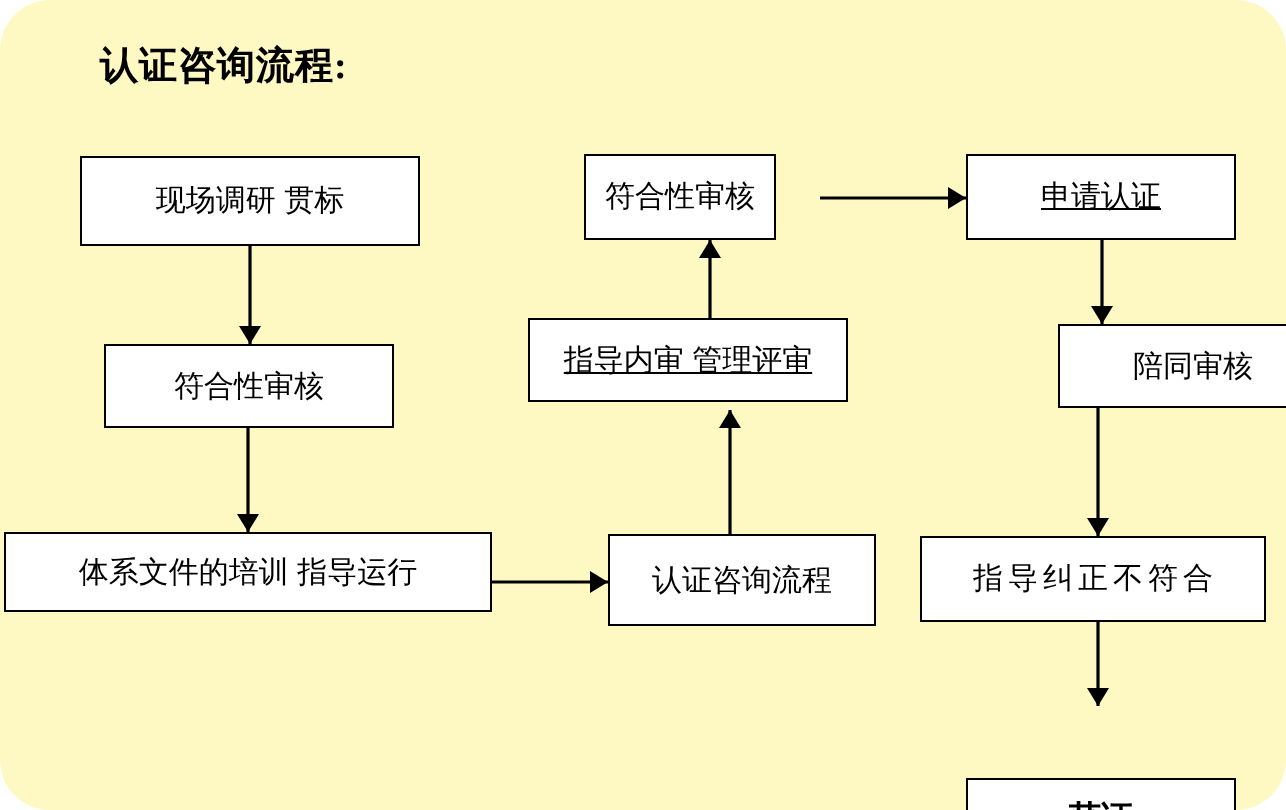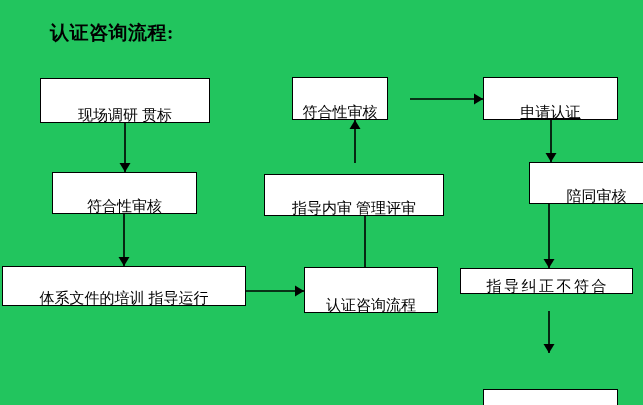--- a/index.html
+++ b/index.html
@@ -4,23 +4,24 @@
 <style>
   html, body {
     margin: 0;
     padding: 0;
     background: #ffffff;
   }
   #canvas {
     position: relative;
     width: 643px;
     height: 405px;
-    background: #22c55e;
+    background: #fef9c3;
     overflow: hidden;
     font-family: "Liberation Sans", "DejaVu Sans", sans-serif;
+    border-radius: 25px;
   }
   #flow-svg {
     position: absolute;
     left: 0;
     top: 0;
     width: 643px;
     height: 405px;
     pointer-events: none;
   }
   .title {
@@ -33,21 +34,21 @@
     color: #000000;
     letter-spacing: 0.5px;
     white-space: nowrap;
   }
   .node {
     position: absolute;
     box-sizing: border-box;
     border: 1px solid #000000;
     background: #ffffff;
     display: flex;
-    align-items: flex-end;
+    align-items: center;
     justify-content: center;
     color: #000000;
     font-size: 15px;
     font-family: "Liberation Sans", "DejaVu Sans", sans-serif;
     white-space: nowrap;
     line-height: 1;
   }
   .node.bold {
     font-weight: bold;
     font-family: "Liberation Serif", "DejaVu Serif", serif;
@@ -93,33 +94,33 @@
       </div>
       <div class="node" style="left: 52px; top: 172px; width: 145px; height: 42px;">
         <span>符合性审核</span>
       </div>
       <div class="node" style="left: 2px; top: 266px; width: 244px; height: 40px;">
         <span>体系文件的培训 指导运行</span>
       </div>
       <div class="node" style="left: 304px; top: 267px; width: 134px; height: 46px;">
         <span>认证咨询流程</span>
       </div>
-      <div class="node" style="left: 264px; top: 174px; width: 180px; height: 42px;">
+      <div class="node" style="left: 264px; top: 159px; width: 160px; height: 42px; text-decoration: underline;">
         <span>指导内审 管理评审</span>
       </div>
       <div class="node" style="left: 292px; top: 77px; width: 96px; height: 43px;">
         <span>符合性审核</span>
       </div>
       <div class="node" style="left: 483px; top: 77px; width: 135px; height: 43px; text-decoration: underline;">
         <span>申请认证</span>
       </div>
       <div class="node" style="left: 483px; top: 162px; width: 135px; height: 42px; margin-left: 46px;">
         <span>陪同审核</span>
       </div>
-      <div class="node spaced" style="left: 460px; top: 268px; width: 173px; height: 26px;">
+      <div class="node spaced" style="left: 460px; top: 268px; width: 173px; height: 43px;">
         <span>指导纠正不符合</span>
       </div>
       <div class="node bold" style="left: 483px; top: 353px; width: 135px; height: 42px;">
         <span>获证</span>
       </div>
     </div>
 
 </div>
 
 </body></html>

